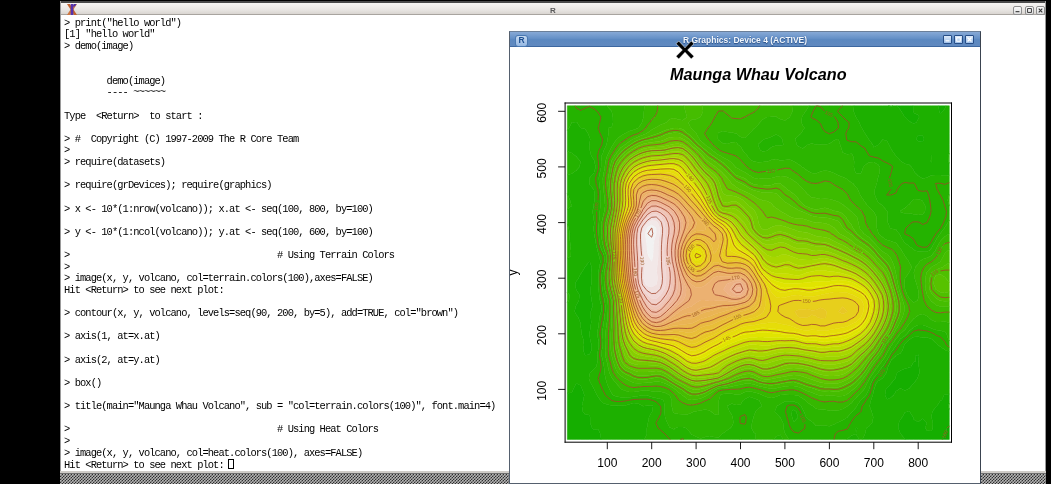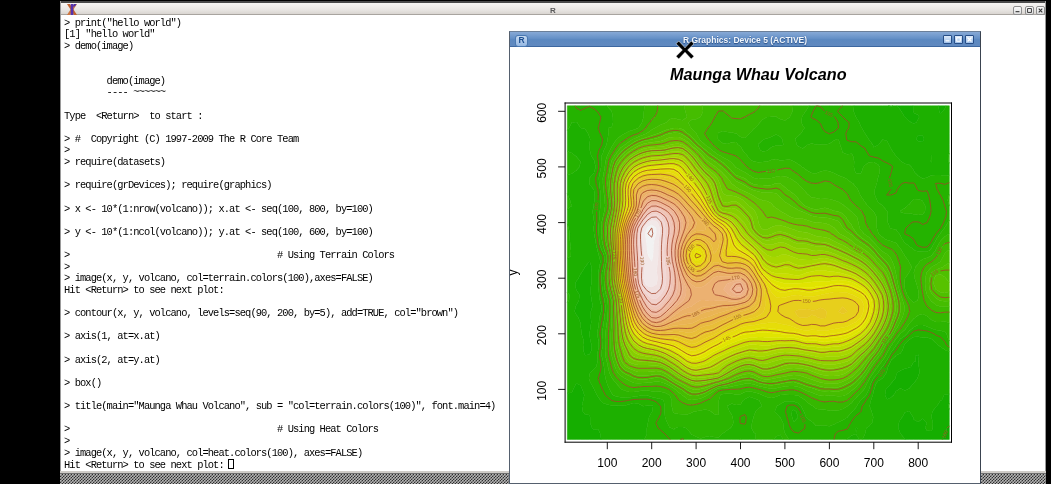--- a/index.html
+++ b/index.html
@@ -81,21 +81,21 @@
           <path d="M2.2 2.2 L6.8 6.8 M6.8 2.2 L2.2 6.8" stroke="#333" stroke-width="1.4"></path>
         </svg>
       </div>
   </div>
 </div>
 <div id="cbot"></div>
 <div id="stipple"></div>
 <div id="gwin">
   <div id="gtitle">
     <div id="ricon">R</div>
-    <div class="txt">R Graphics: Device 5 (ACTIVE)</div>
+    <div class="txt">R Graphics: Device 4 (ACTIVE)</div>
     <div class="gbtn" style="right:28px;">
         <svg class="glyph" viewBox="0 0 9 9">
           <path d="M2 6.2 H7" stroke="#fff" stroke-width="1.6"></path>
         </svg>
       </div>
     <div class="gbtn" style="right:17px;">
         <svg class="glyph" viewBox="0 0 9 9">
           <rect x="2.2" y="2.2" width="4.6" height="4.6" fill="none" stroke="#fff" stroke-width="1.3"></rect>
         </svg>
       </div>

